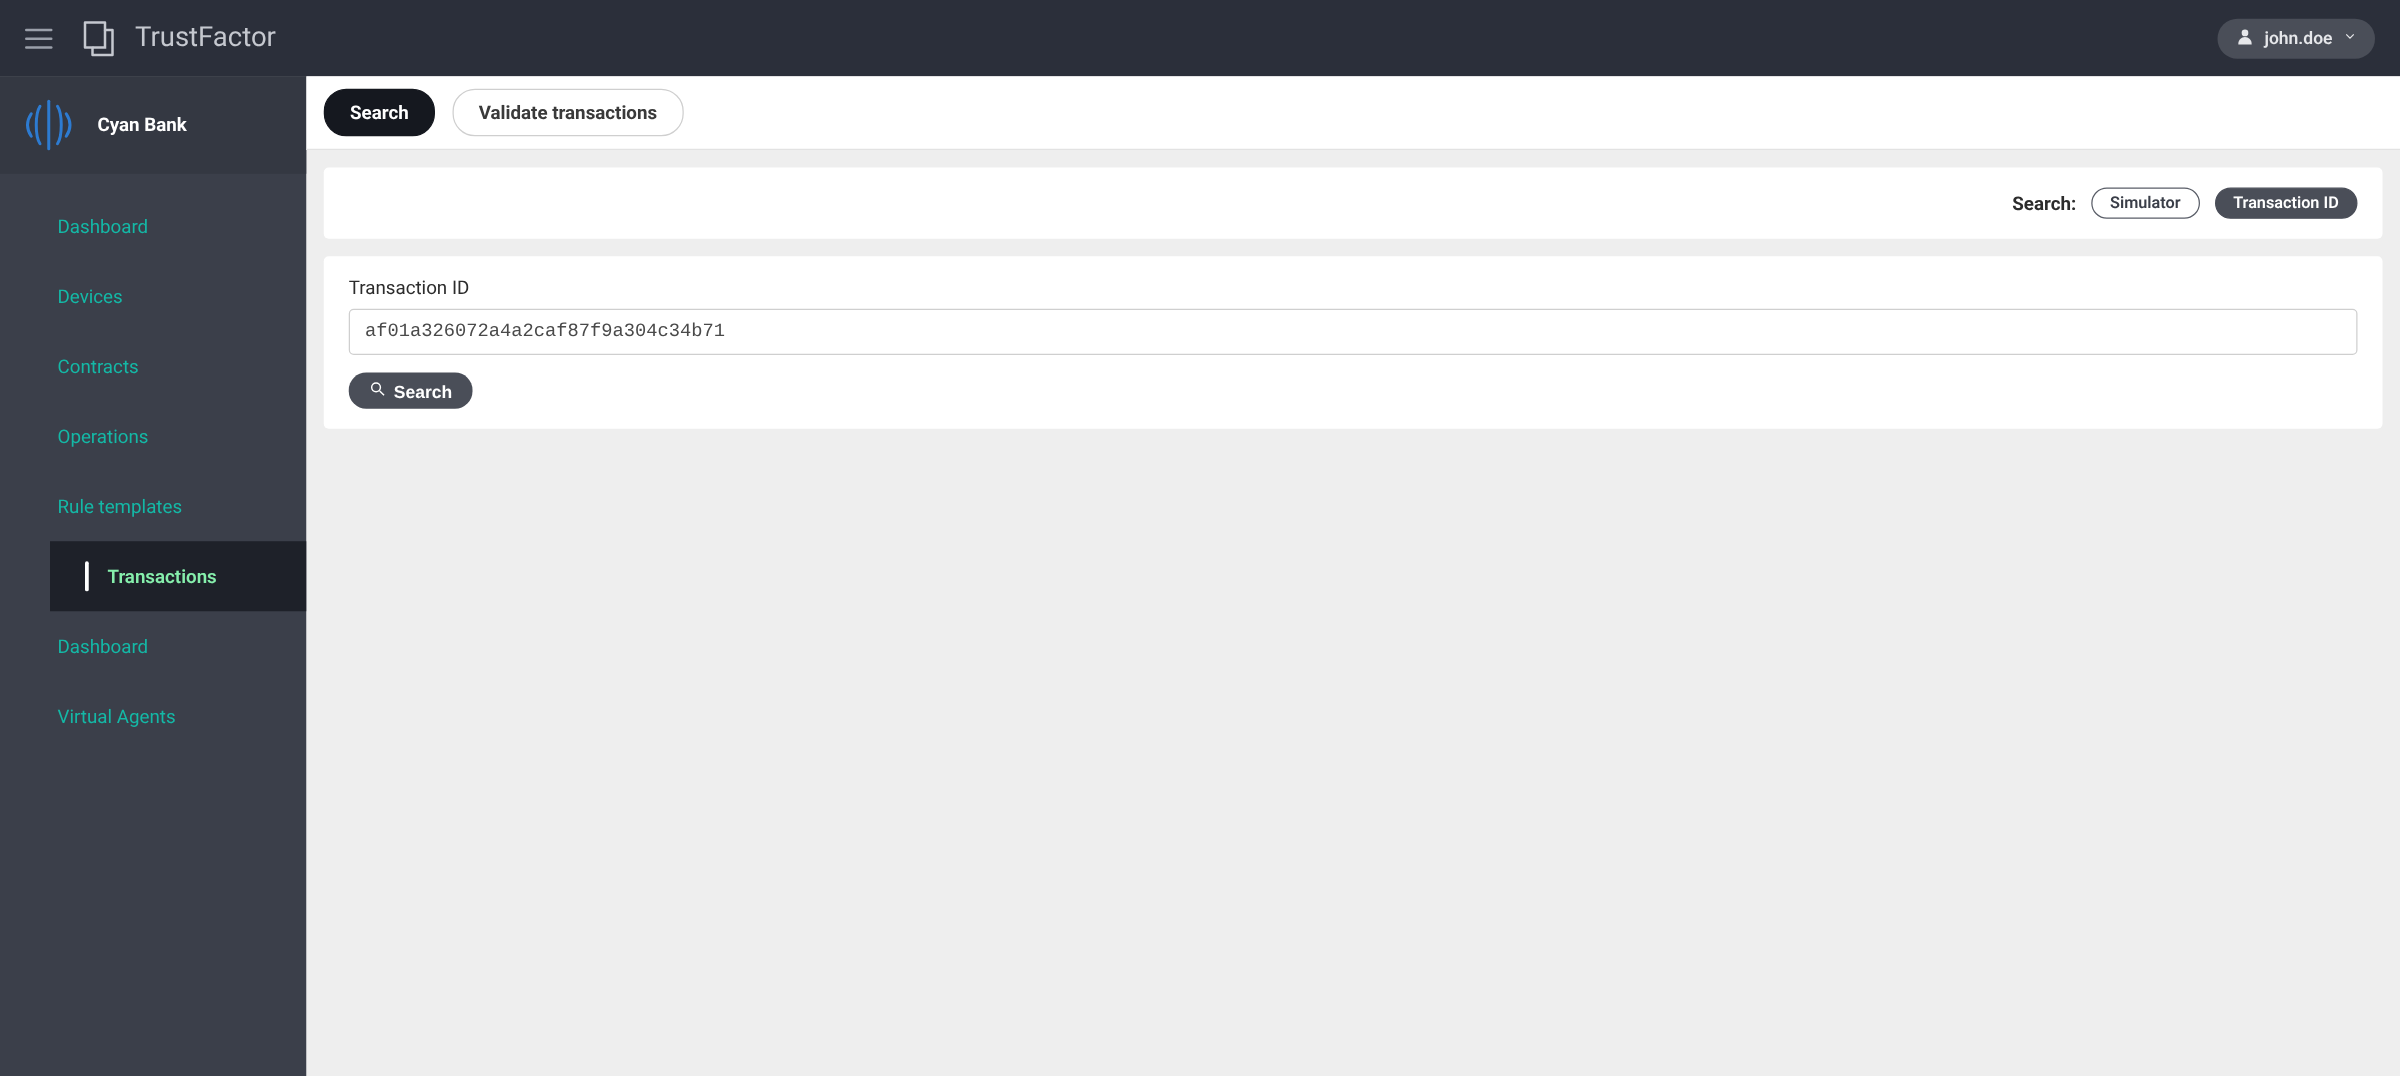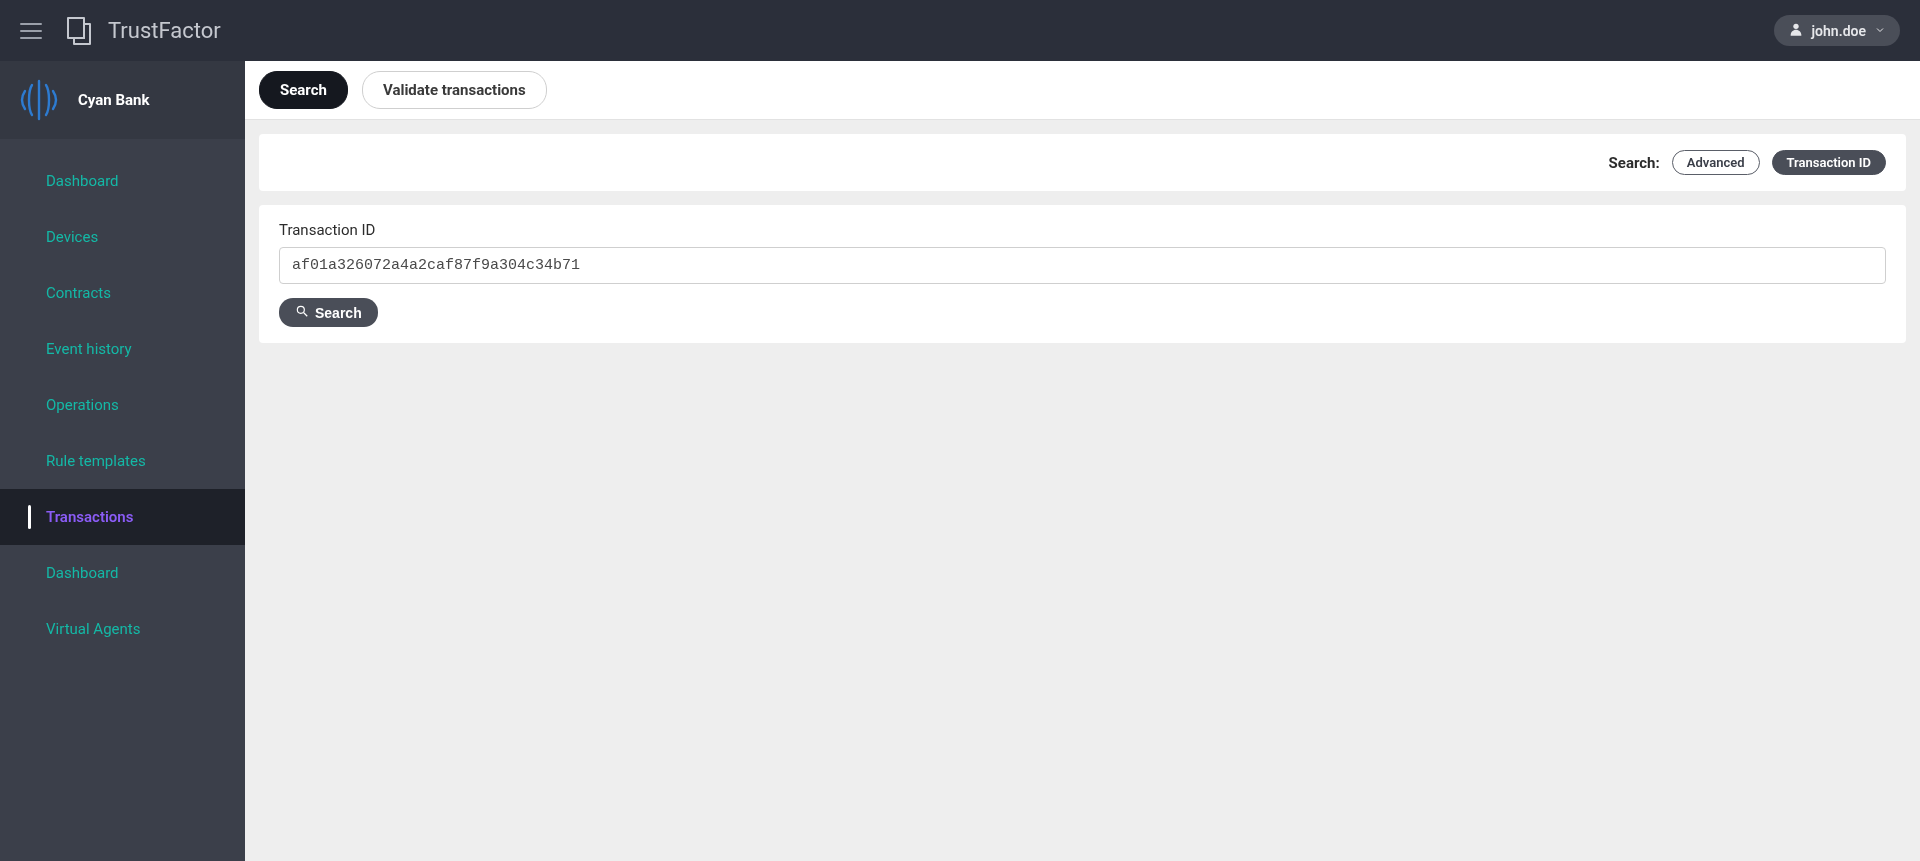--- a/index.html
+++ b/index.html
@@ -31,21 +31,21 @@
     .user-pill .username { color: #e6e7ea; font-size: 14px; font-weight: 600; }
     .user-pill .chev svg { width: 12px; height: 12px; stroke: #e6e7ea; stroke-width: 2; fill: none; }
     
     .sidebar { position: absolute; top: 61px; left: 0; width: 245px; bottom: 0; background: #3b3f4a; color: #e2e3e7; }
     .org-header { height: 78px; display: flex; align-items: center; padding: 0 14px; gap: 14px; background: #343842; }
     .org-logo { width: 50px; height: 50px; border-radius: 50%; display: flex; align-items: center; justify-content: center; }
     .org-logo svg { width: 50px; height: 50px; }
     .org-name { font-weight: 700; font-size: 15px; color: #ffffff; }
     .nav { padding-top: 14px; }
     .nav-item { height: 56px; display: flex; align-items: center; padding: 0 22px 0 46px; font-size: 15px; color: #14b8a6; cursor: pointer; position: relative; }
-    .nav-item.active { background: #1e2129; color: #8b5cf6; font-weight: 600; }
+    .nav-item.active { background: #1e2129; color: #86efac; font-weight: 600; margin-left: 40px; }
     .nav-item.active::before { content: ''; position: absolute; left: 28px; top: 16px; bottom: 16px; width: 3px; background: #ffffff; border-radius: 2px; }
     
     .main { position: absolute; top: 61px; left: 245px; right: 0; bottom: 0; overflow: auto; }
     .top-tabs { background: #ffffff; padding: 10px 14px; border-bottom: 1px solid #e2e2e2; display: flex; gap: 14px; }
     .tab { border-radius: 18px; padding: 9px 20px; font-size: 15px; font-weight: 700; cursor: pointer; border: 1px solid #cfcfcf; color: #3a3a3a; background: #ffffff; }
     .tab.active { background: #15181f; color: #ffffff; border-color: #15181f; }
     .content { padding: 14px; }
     .card { background: #ffffff; border-radius: 4px; padding: 16px 20px; margin-bottom: 14px; }
     .search-row { display: flex; align-items: center; gap: 12px; justify-content: flex-end; }
     .search-label { font-weight: 700; font-size: 15px; }
@@ -111,23 +111,20 @@
     <div class="nav-item">
         <span>Dashboard</span>
       </div>
     <div class="nav-item">
         <span>Devices</span>
       </div>
     <div class="nav-item">
         <span>Contracts</span>
       </div>
     <div class="nav-item">
-        <span>Event history</span>
-      </div>
-    <div class="nav-item">
         <span>Operations</span>
       </div>
     <div class="nav-item">
         <span>Rule templates</span>
       </div>
     <div class="nav-item active">
         <span>Transactions</span>
       </div>
     <div class="nav-item">
         <span>Dashboard</span>
@@ -141,21 +138,21 @@
 <div class="main">
   <div class="top-tabs">
     <div class="tab active"><span>Search</span></div>
     <div class="tab"><span>Validate transactions</span></div>
   </div>
 
   <div class="content">
     <div class="card">
       <div class="search-row">
         <span class="search-label">Search:</span>
-        <span class="chip">Advanced</span>
+        <span class="chip">Simulator</span>
         <span class="chip active">Transaction ID</span>
       </div>
     </div>
 
     <div class="card">
       <label class="field-label">Transaction ID</label>
       <input type="text" class="text-input" value="af01a326072a4a2caf87f9a304c34b71" style="">
       <button class="search-btn">
         <span>
           <svg viewBox="0 0 24 24">

